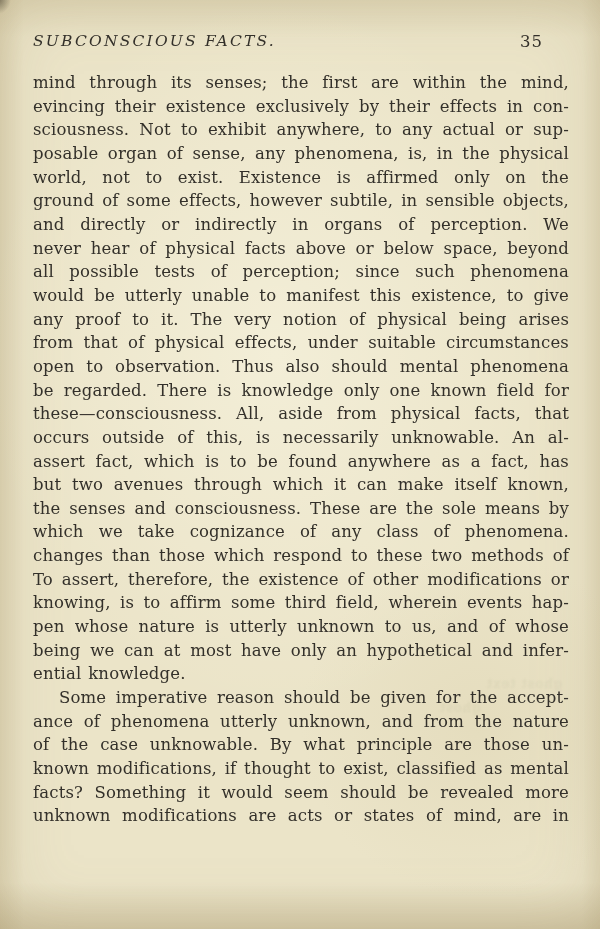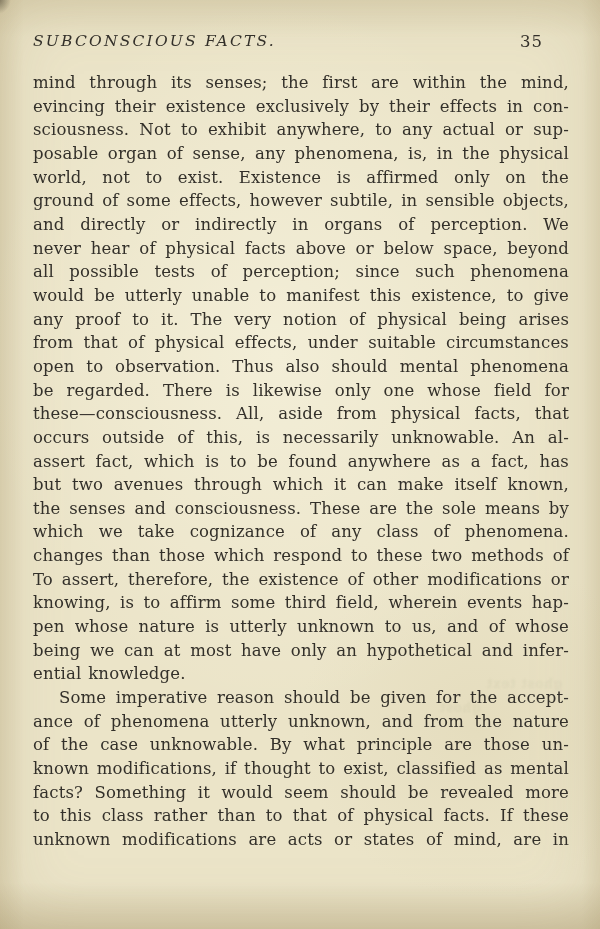--- a/index.html
+++ b/index.html
@@ -123,36 +123,35 @@
       <div class="line">posable organ of sense, any phenomena, is, in the physical</div>
       <div class="line">world, not to exist.  Existence is affirmed only on the</div>
       <div class="line">ground of some effects, however subtile, in sensible objects,</div>
       <div class="line">and directly or indirectly in organs of perception.  We</div>
       <div class="line">never hear of physical facts above or below space, beyond</div>
       <div class="line">all possible tests of perception; since such phenomena</div>
       <div class="line">would be utterly unable to manifest this existence, to give</div>
       <div class="line">any proof to it.  The very notion of physical being arises</div>
       <div class="line">from that of physical effects, under suitable circumstances</div>
       <div class="line">open to observation.  Thus also should mental phenomena</div>
-      <div class="line">be regarded.  There is likewise only one whose field for</div>
+      <div class="line">be regarded.  There is knowledge only one known field for</div>
       <div class="line">these—consciousness.  All, aside from physical facts, that</div>
       <div class="line">occurs outside of this, is necessarily unknowable.  An al-</div>
       <div class="line">assert fact, which is to be found anywhere as a fact, has</div>
       <div class="line">but two avenues through which it can make itself known,</div>
       <div class="line">the senses and consciousness.  These are the sole means by</div>
       <div class="line">which we take cognizance of any class of phenomena.</div>
       <div class="line">changes than those which respond to these two methods of</div>
       <div class="line">To assert, therefore, the existence of other modifications or</div>
       <div class="line">knowing, is to affirm some third field, wherein events hap-</div>
       <div class="line">pen whose nature is utterly unknown to us, and of whose</div>
       <div class="line">being we can at most have only an hypothetical and infer-</div>
       <div class="line line-last-short">ential knowledge.</div>
     </div>
     <div class="paragraph">
       <div class="line line-indent">Some imperative reason should be given for the accept-</div>
       <div class="line">ance of phenomena utterly unknown, and from the nature</div>
       <div class="line">of the case unknowable.  By what principle are those un-</div>
       <div class="line">known modifications, if thought to exist, classified as mental</div>
       <div class="line">facts?  Something it would seem should be revealed more</div>
-      <div class="line">to this class rather than to that of physical facts.  If these</div>
       <div class="line">unknown modifications are acts or states of mind, are in</div>
     </div>
   </div>
 
 </body></html>

